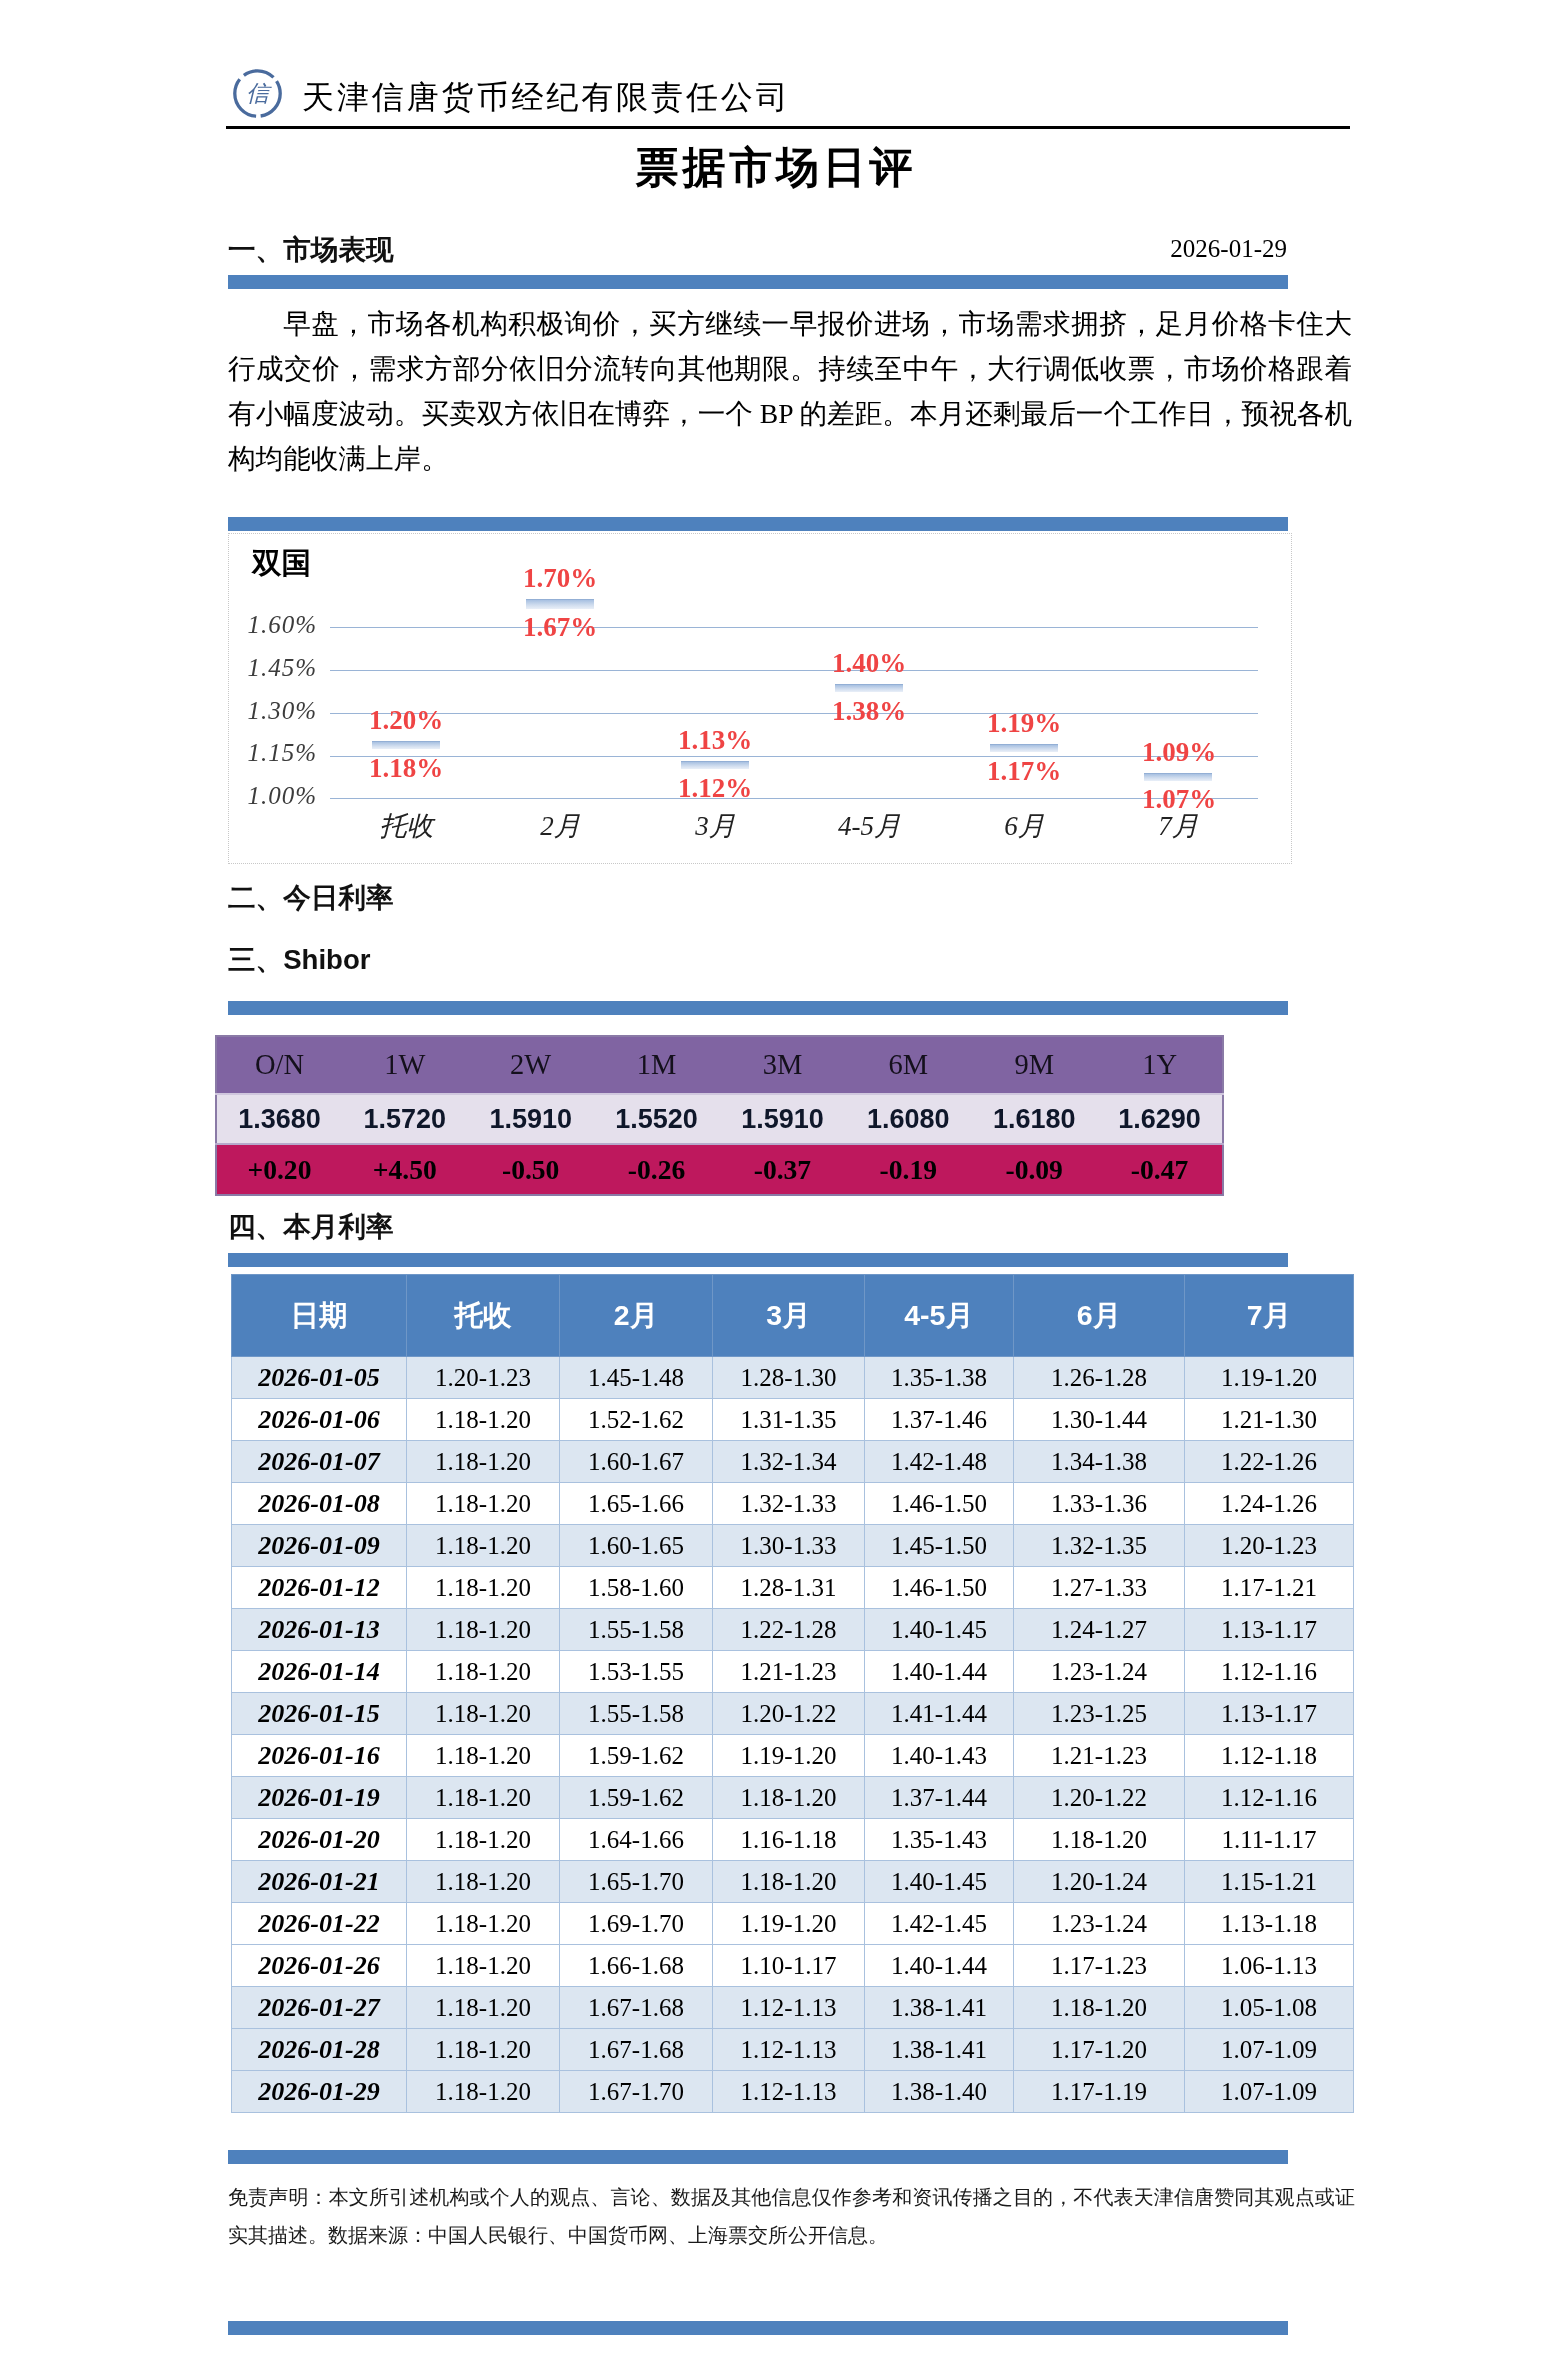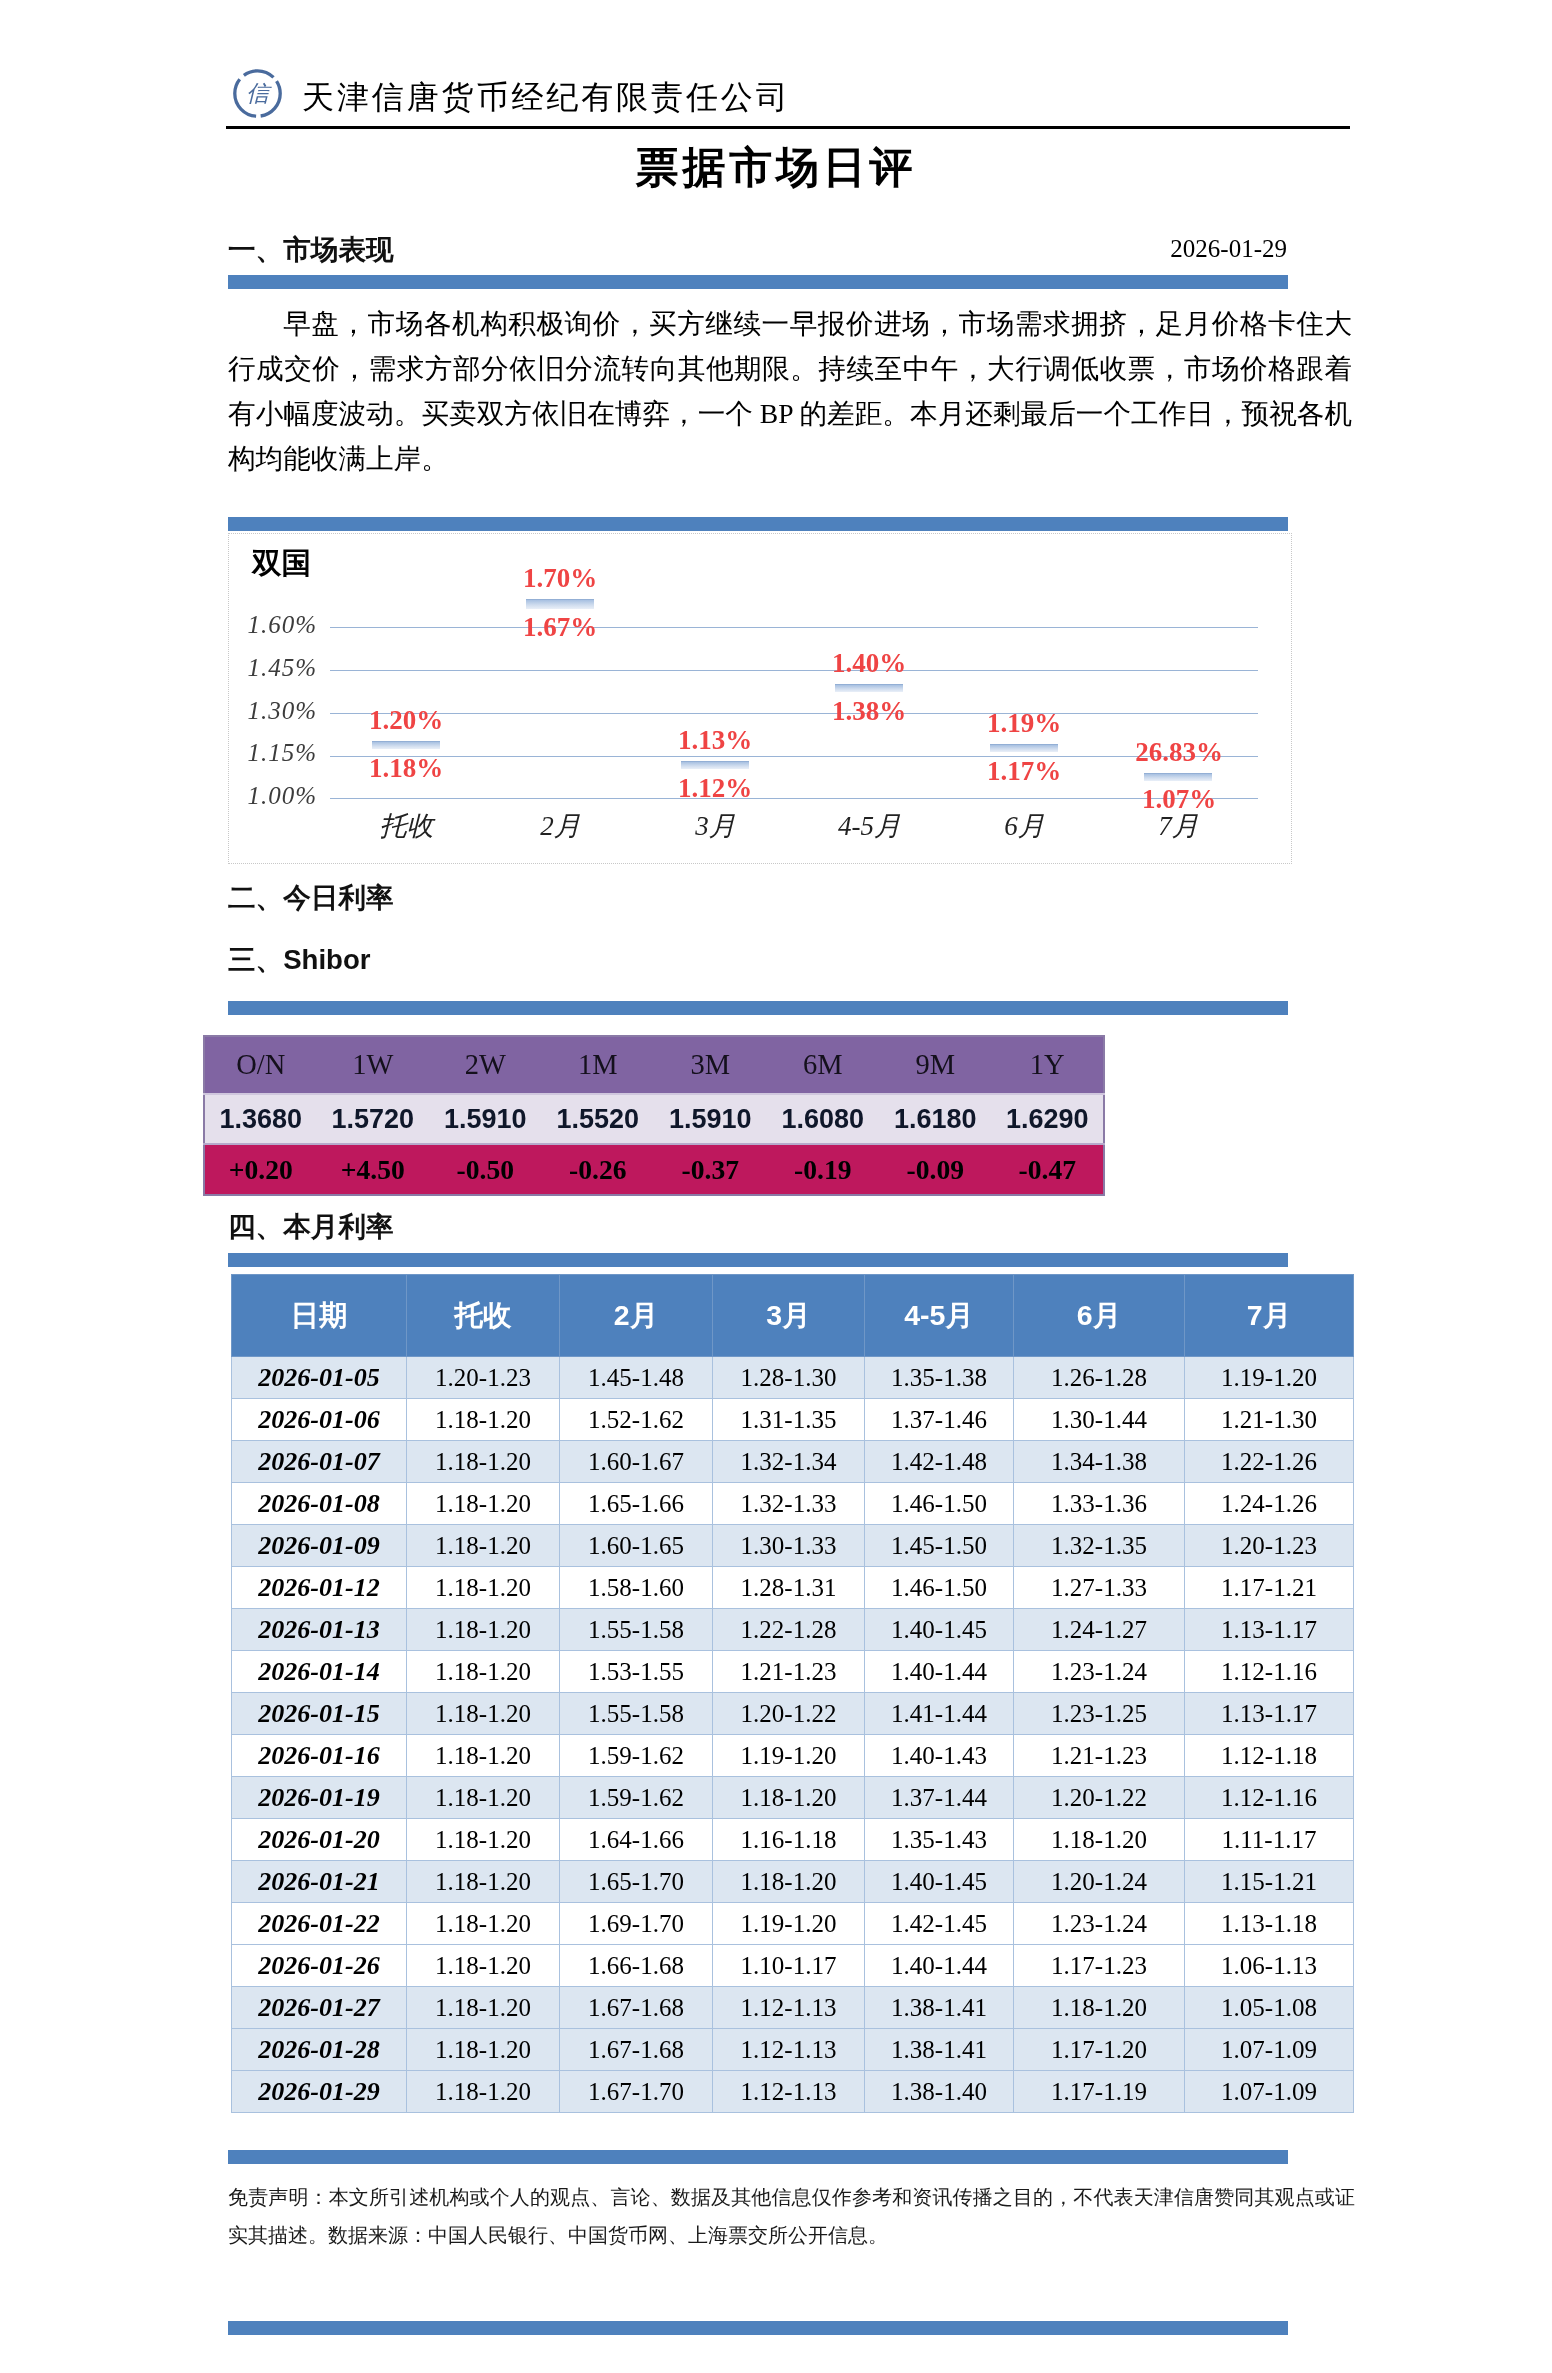--- a/index.html
+++ b/index.html
@@ -20,21 +20,21 @@
   .para{position:absolute;left:228px;top:301px;width:1124px;font-size:27.6px;line-height:45px;text-align:justify;text-indent:2em;}
   
   .chart{position:absolute;left:228px;top:533px;width:1062px;height:329px;border:1px dotted #c8c8c8;background:#fff;}
   .chart-title{position:absolute;left:23px;top:9.5px;font-family:"Liberation Sans",sans-serif;font-weight:bold;font-size:29.5px;}
   .gridline{position:absolute;left:101px;width:928px;height:0;border-top:1.9px solid #9ab4d6;}
   .ytick{position:absolute;left:0;width:88px;text-align:right;font-size:25px;font-style:italic;color:#3c3c3c;letter-spacing:1px;}
   .xtick{position:absolute;top:274px;width:143px;text-align:center;font-size:27px;font-style:italic;color:#222;}
   .rbar{position:absolute;background:linear-gradient(180deg,#a7c0e1 0%,#cfdcee 55%,#e9eff8 100%);border-top:1px solid #93afd5;}
   .dlabel{position:absolute;width:152px;text-align:center;font-size:27px;font-weight:bold;color:#ef4444;}
   
-  .shibor{position:absolute;left:203px;top:1035px;width:902px;border-collapse:collapse;table-layout:fixed;}
+  .shibor{position:absolute;left:215px;top:1035px;width:1009px;border-collapse:collapse;table-layout:fixed;}
   .shibor tr.sh-head td{background:#8064A2;height:54px;font-size:28.5px;color:#14101c;border-bottom:2.9px solid #cfc6dd;}
   .shibor tr.sh-rate td{background:#E5E0EC;height:46px;font-size:27px;font-weight:bold;color:#0f172a;font-family:"Liberation Sans",sans-serif;border-bottom:2.9px solid #b6a9cb;}
   .shibor tr.sh-chg td{background:#be185d;height:47px;font-size:27.6px;font-weight:bold;color:#000;}
   .shibor td{text-align:center;vertical-align:middle;}
   .shibor{border:2.9px solid #8a7aa6;}
   
   .mtable{position:absolute;left:231px;top:1274px;width:1123px;border-collapse:collapse;table-layout:fixed;font-size:25px;}
   .mtable th{background:#4E81BD;color:#fff;font-family:"Liberation Sans",sans-serif;font-weight:bold;font-size:28.5px;height:79px;border:1px solid #6f97c7;}
   .mtable td{height:39px;text-align:center;vertical-align:middle;border:1px solid #a9c1de;background:#fff;}
   .mtable tr.shaded td{background:#DCE6F1;}
@@ -89,21 +89,21 @@
       <div class="xtick" style="left: 415px;">3月</div>
       <div class="rbar" style="left: 606px; top: 150px; width: 68px; height: 6.7px;"></div>
       <div class="dlabel" style="left: 564px; top: 114px;">1.40%</div>
       <div class="dlabel" style="left: 564px; top: 162px;">1.38%</div>
       <div class="xtick" style="left: 569px;">4-5月</div>
       <div class="rbar" style="left: 761px; top: 210px; width: 68px; height: 6.7px;"></div>
       <div class="dlabel" style="left: 719px; top: 174px;">1.19%</div>
       <div class="dlabel" style="left: 719px; top: 222px;">1.17%</div>
       <div class="xtick" style="left: 724px;">6月</div>
       <div class="rbar" style="left: 915px; top: 239px; width: 68px; height: 6.7px;"></div>
-      <div class="dlabel" style="left: 874px; top: 203px;">26.83%</div>
+      <div class="dlabel" style="left: 874px; top: 203px;">1.09%</div>
       <div class="dlabel" style="left: 874px; top: 250px;">1.07%</div>
       <div class="xtick" style="left: 878px;">7月</div>
     </div>
 
   <div class="sec" style="top:879px;">二、今日利率</div>
   <div class="sec" style="top:941px;">三、Shibor</div>
   <div class="bar" style="top:1001px;"></div>
 
   <table class="shibor">
     <tbody>

